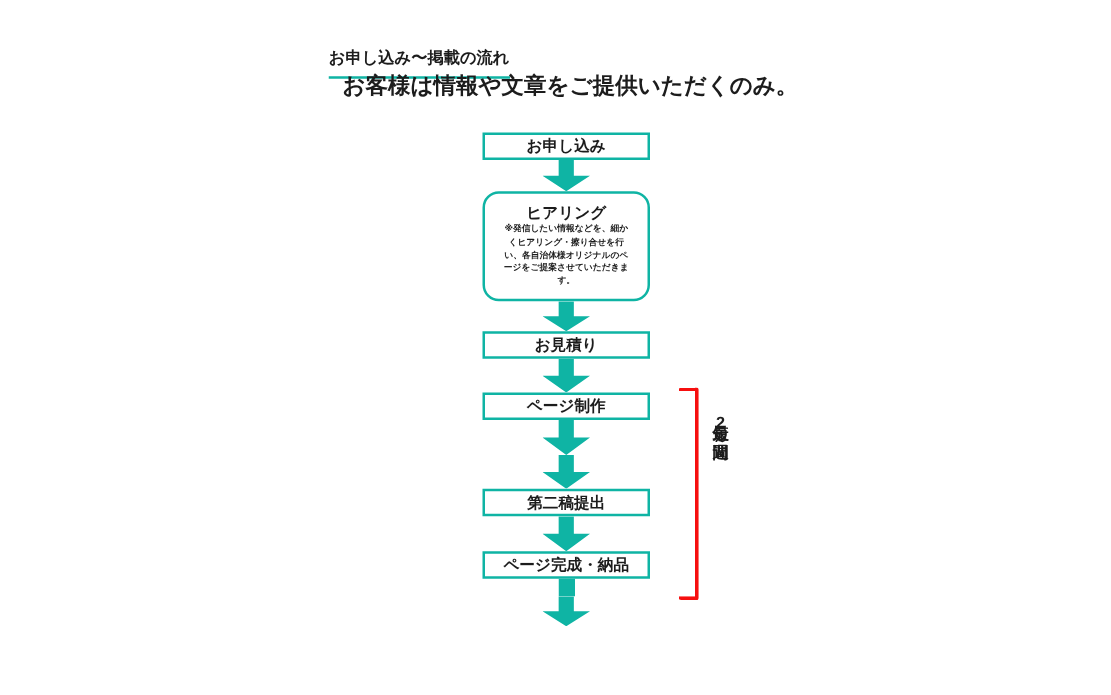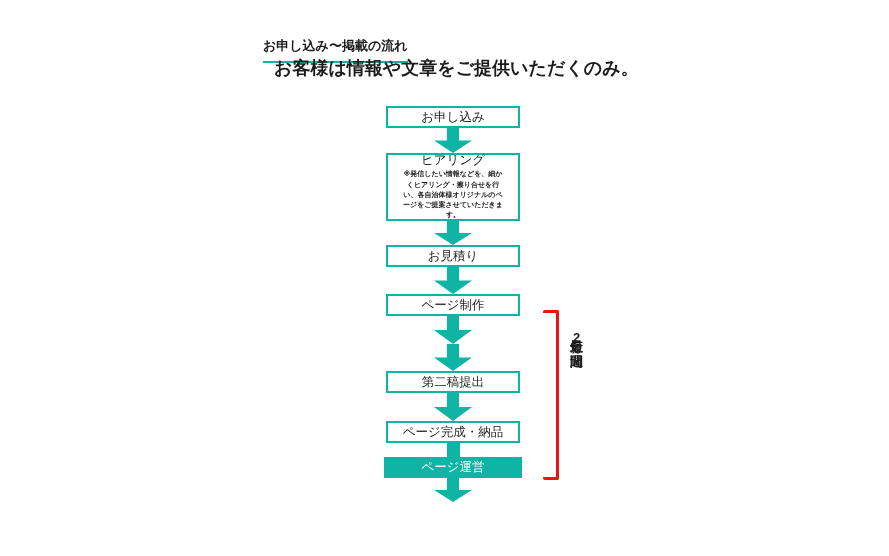--- a/index.html
+++ b/index.html
@@ -34,23 +34,23 @@
     display:flex;flex-direction:column;align-items:center;
   }
   .box{
     box-sizing:border-box;
     width:134px;
     border:2px solid #0fb4a4;
     background:#ffffff;
     display:flex;flex-direction:column;align-items:center;justify-content:center;
     text-align:center;
   }
-  .box .label{font-size:12.5px;font-weight:normal;line-height:1;}
+  .box .label{font-size:12.5px;font-weight:bold;line-height:1;}
   .box.simple{height:22px;}
-  .box.tall{height:68px;padding:3px 14px;}
+  .box.tall{height:88px;padding:3px 14px;border-radius:13px;}
   .box.tall .label{margin-bottom:3px;}
   .box .note{
     font-size:7px;font-weight:600;line-height:1.45;
     text-align:center;
   }
   .box.filled{
     height:21px;width:138px;
     background:#0fb4a4;border-color:#0fb4a4;
   }
   .box.filled .label{color:#ffffff;}
@@ -121,23 +121,20 @@
     <div class="box simple">
       <span class="label">第二稿提出</span>
     </div>
     <div class="arrow a28"></div>
 
     <div class="box simple">
       <span class="label">ページ完成・納品</span>
     </div>
     <div class="stem"></div>
 
-    <div class="box filled">
-      <span class="label">ページ運営</span>
-    </div>
     <div class="arrow a24"></div>
 
   </div>
 
   <div class="bracket"></div>
   <div class="duration">最短2週間～</div>
 
 </div>
 
 </body></html>

